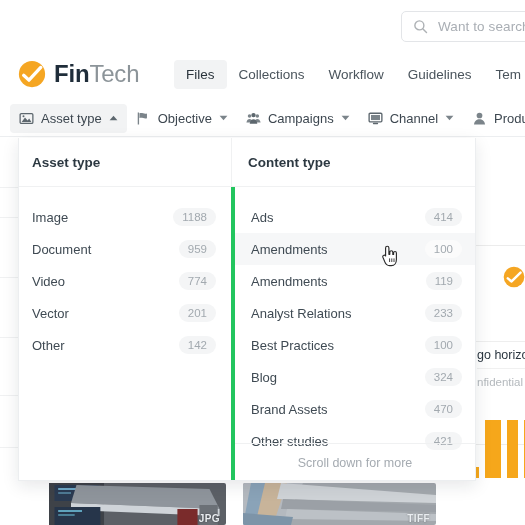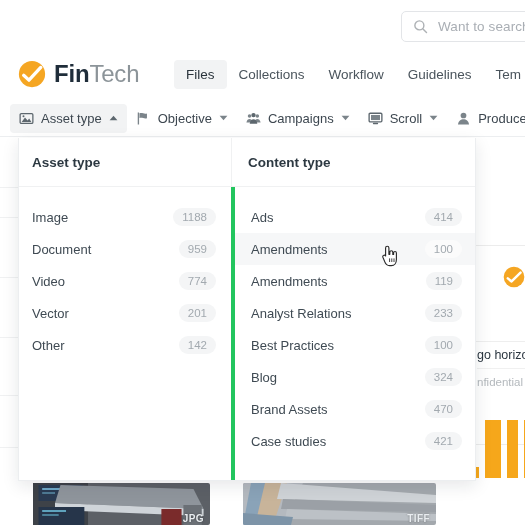--- a/index.html
+++ b/index.html
@@ -91,21 +91,21 @@
     background: #fff;
   }
   .bg-left-strip .ln { position:absolute; left:0; width:18px; height:1px; background:#f0f1f2; }
 
   
   .thumbs { position: absolute; left: 0; top: 478px; width: 525px; height: 47px; background:#fff; }
   .thumb {
     position: absolute; top: 5px; height: 42px; overflow: hidden;
     border-radius: 2px;
   }
-  .thumb.t1 { left: 17px; width: 193px; padding-left: 16px; }
+  .thumb.t1 { left: 33px; width: 193px; padding-left: 16px; }
   .thumb.t2 { left: 243px; width: 193px; }
   .thumb-img { width: 100%; height: 100%; display:block; }
   .thumb-badge {
     position: absolute; right: 6px; bottom: 1px;
     font-size: 10px; font-weight: bold; color: #e9edf0;
     letter-spacing: .4px; text-shadow: 0 0 2px rgba(0,0,0,.45);
   }
 
   
   .dropdown {
@@ -287,21 +287,21 @@
         <polygon points="6,7 11.2,1 0.8,1" fill="#7b848a"></polygon>
       </svg>
     </div>
 
     <div class="filter-chip">
       <svg class="fic" viewBox="0 0 20 20">
         <rect x="1.5" y="3" width="17" height="11.5" rx="1.4" fill="none" stroke="#5d676e" stroke-width="1.8"></rect>
         <rect x="4" y="5.3" width="12" height="6.8" fill="#7b848a"></rect>
         <rect x="6.5" y="15.8" width="7" height="1.8" rx=".8" fill="#5d676e"></rect>
       </svg>
-      <span class="filter-label">Scroll</span>
+      <span class="filter-label">Channel</span>
       <svg class="caret" viewBox="0 0 12 8">
         <polygon points="6,7 11.2,1 0.8,1" fill="#7b848a"></polygon>
       </svg>
     </div>
 
     <div class="filter-chip">
       <svg class="fic" viewBox="0 0 20 20">
         <circle cx="10" cy="6" r="3.8" fill="#7b848a"></circle>
         <path d="M2.6 18 C3.4 13 6.4 11 10 11 C13.6 11 16.6 13 17.4 18 Z" fill="#7b848a"></path>
       </svg>
@@ -370,24 +370,27 @@
         </div>
         <div class="dd-row">
           <span class="dd-row-label">Blog</span>
           <span class="dd-count">324</span>
         </div>
         <div class="dd-row">
           <span class="dd-row-label">Brand Assets</span>
           <span class="dd-count">470</span>
         </div>
         <div class="dd-row">
-          <span class="dd-row-label">Case studies</span>
+          <span class="dd-row-label">Other studies</span>
           <span class="dd-count">421</span>
         </div>
 
+        <div class="dd-footer">
+          <span class="dd-footer-text">Scroll down for more</span>
+        </div>
       </div>
 
     </div>
   </div>
 
   <svg class="cursor" viewBox="0 0 18 22">
     <path d="M6.2 1.2 C7.3 1.2 7.9 2.1 7.9 3.1 L7.9 9.3 L8.8 9.3 L8.8 7.2 C8.8 6.3 9.5 5.7 10.3 5.7 C11.1 5.7 11.8 6.3 11.8 7.2 L11.8 9.4 L12.6 9.4 L12.6 7.9 C12.6 7.1 13.2 6.5 14 6.5 C14.8 6.5 15.4 7.1 15.4 7.9 L15.4 14.5 C15.4 18 13.4 20.6 10.4 20.6 L8.6 20.6 C6.1 20.6 4.6 19 3.7 16.6 L1.9 12.2 C1.6 11.4 2 10.6 2.8 10.3 C3.5 10 4.2 10.3 4.6 11 L4.6 3.1 C4.6 2.1 5.2 1.2 6.2 1.2 Z" fill="#ffffff" stroke="#2a2a2a" stroke-width="1.15" stroke-linejoin="round"></path>
     <line x1="8.6" y1="13.4" x2="8.6" y2="17" stroke="#2a2a2a" stroke-width="0.9"></line>
     <line x1="10.8" y1="13.4" x2="10.8" y2="17" stroke="#2a2a2a" stroke-width="0.9"></line>
     <line x1="13" y1="13.4" x2="13" y2="17" stroke="#2a2a2a" stroke-width="0.9"></line>

